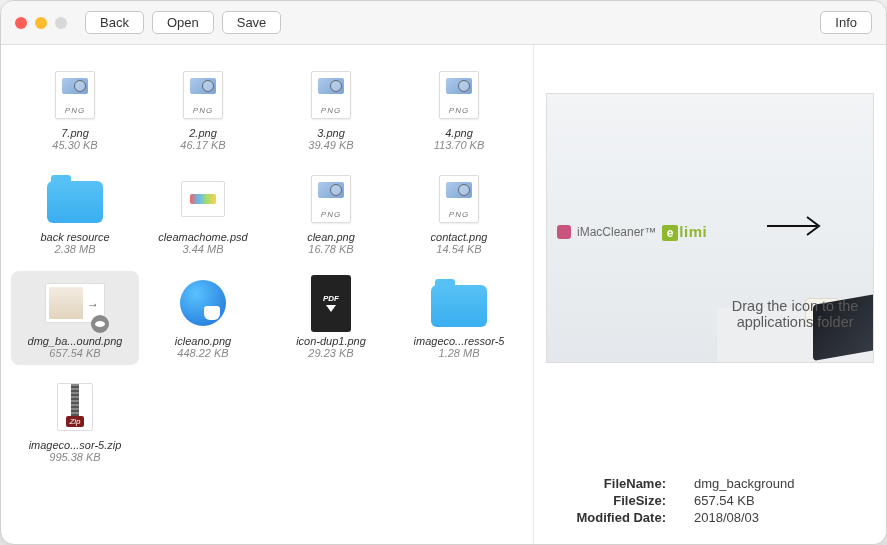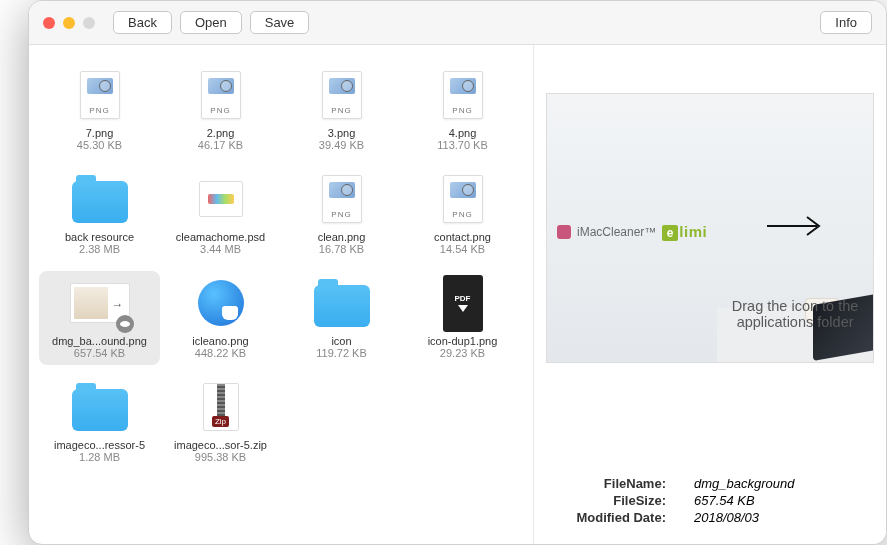--- a/index.html
+++ b/index.html
@@ -14,21 +14,20 @@
   .window {
     width: 887px;
     height: 545px;
     background: #fff;
     border-radius: 14px;
     box-shadow: 0 10px 50px rgba(0,0,0,0.35);
     overflow: hidden;
     display: flex;
     flex-direction: column;
     border: 1px solid #d0d0d0;
-    margin-left: 28px;
   }
   .titlebar {
     height: 44px;
     background: #f6f6f6;
     border-bottom: 1px solid #e0e0e0;
     display: flex;
     align-items: center;
     padding: 0 14px;
     gap: 8px;
   }
@@ -66,20 +65,21 @@
   .file {
     display: flex;
     flex-direction: column;
     align-items: center;
     padding: 6px 4px;
     border-radius: 8px;
     text-align: center;
     font-size: 11px;
     color: #555;
     position: relative;
+    font-style: italic;
   }
   .file.selected { background: #eaeaea; }
   .file .thumb {
     width: 60px;
     height: 52px;
     display: flex;
     align-items: center;
     justify-content: center;
     margin-bottom: 6px;
     position: relative;
@@ -220,21 +220,21 @@
     position:absolute; left:0; right:0; bottom:32px; text-align:center;
     font-size:14.5px; color:#5a5a5a;
   }
   .meta {
     margin-top:auto;
     padding: 0 22px 18px 22px;
     font-size:13px;
   }
   .meta .row{ display:flex; gap:28px; padding:1px 0;}
   .meta .k{ width:110px; text-align:right; font-weight:bold; color:#333;}
-  .meta .v{ color:#000000;font-style:italic;}
+  .meta .v{ color:#404040;}
   
   .grid-pane::-webkit-scrollbar{width:14px;}
   .grid-pane::-webkit-scrollbar-thumb{background:#c9c9c9;border-radius:8px;border:3px solid #fff;}
 </style>
 </head>
 <body>
 
 <div class="window">
 
   <div class="titlebar">
@@ -335,27 +335,20 @@
           </div>
           <div class="file">
             <div class="thumb">
               <div class="icleano"></div>
             </div>
             <div class="name">icleano.png</div>
             <div class="size">448.22 KB</div>
           </div>
           <div class="file">
             <div class="thumb">
-              <div class="folder-ic"></div>
-            </div>
-            <div class="name">icon</div>
-            <div class="size">119.72 KB</div>
-          </div>
-          <div class="file">
-            <div class="thumb">
               <div class="pdf-doc">
                 <div class="t">PDF</div>
                 <div class="arrow"></div>
               </div>
             </div>
             <div class="name">icon-dup1.png</div>
             <div class="size">29.23 KB</div>
           </div>
           <div class="file">
             <div class="thumb">

